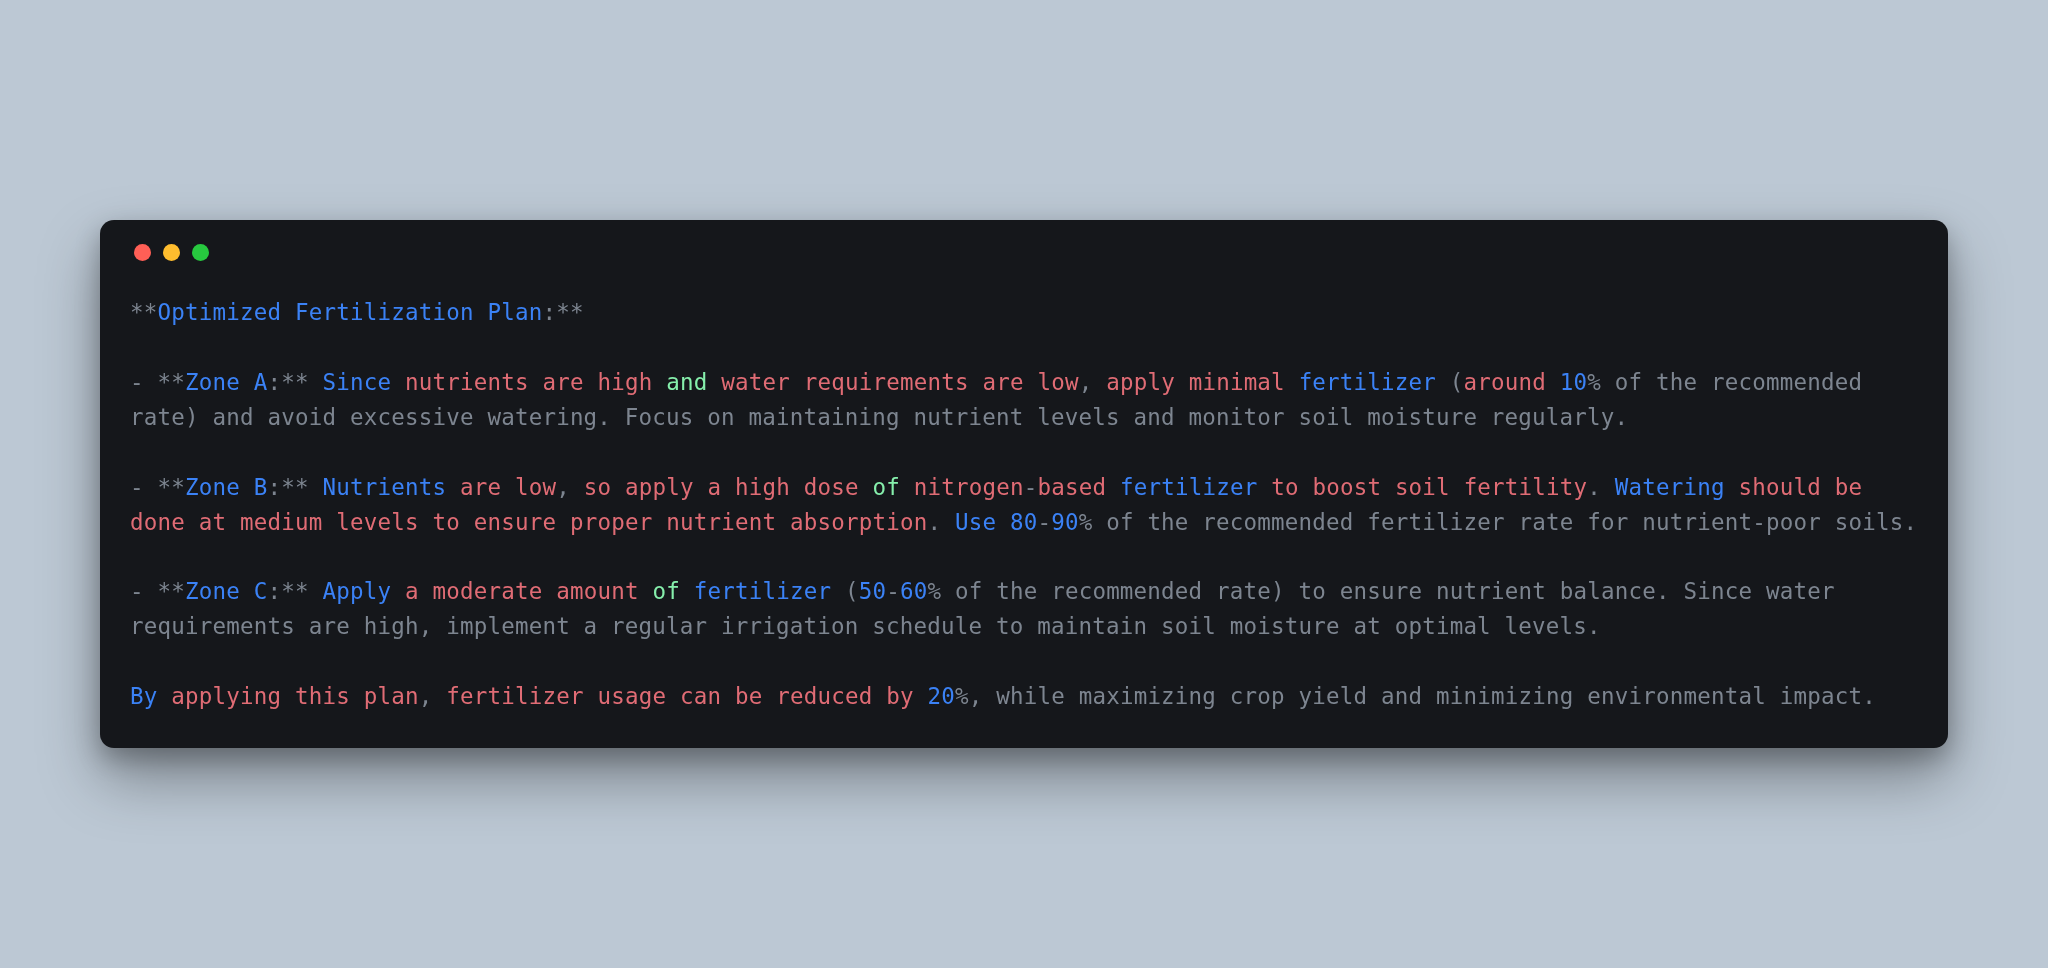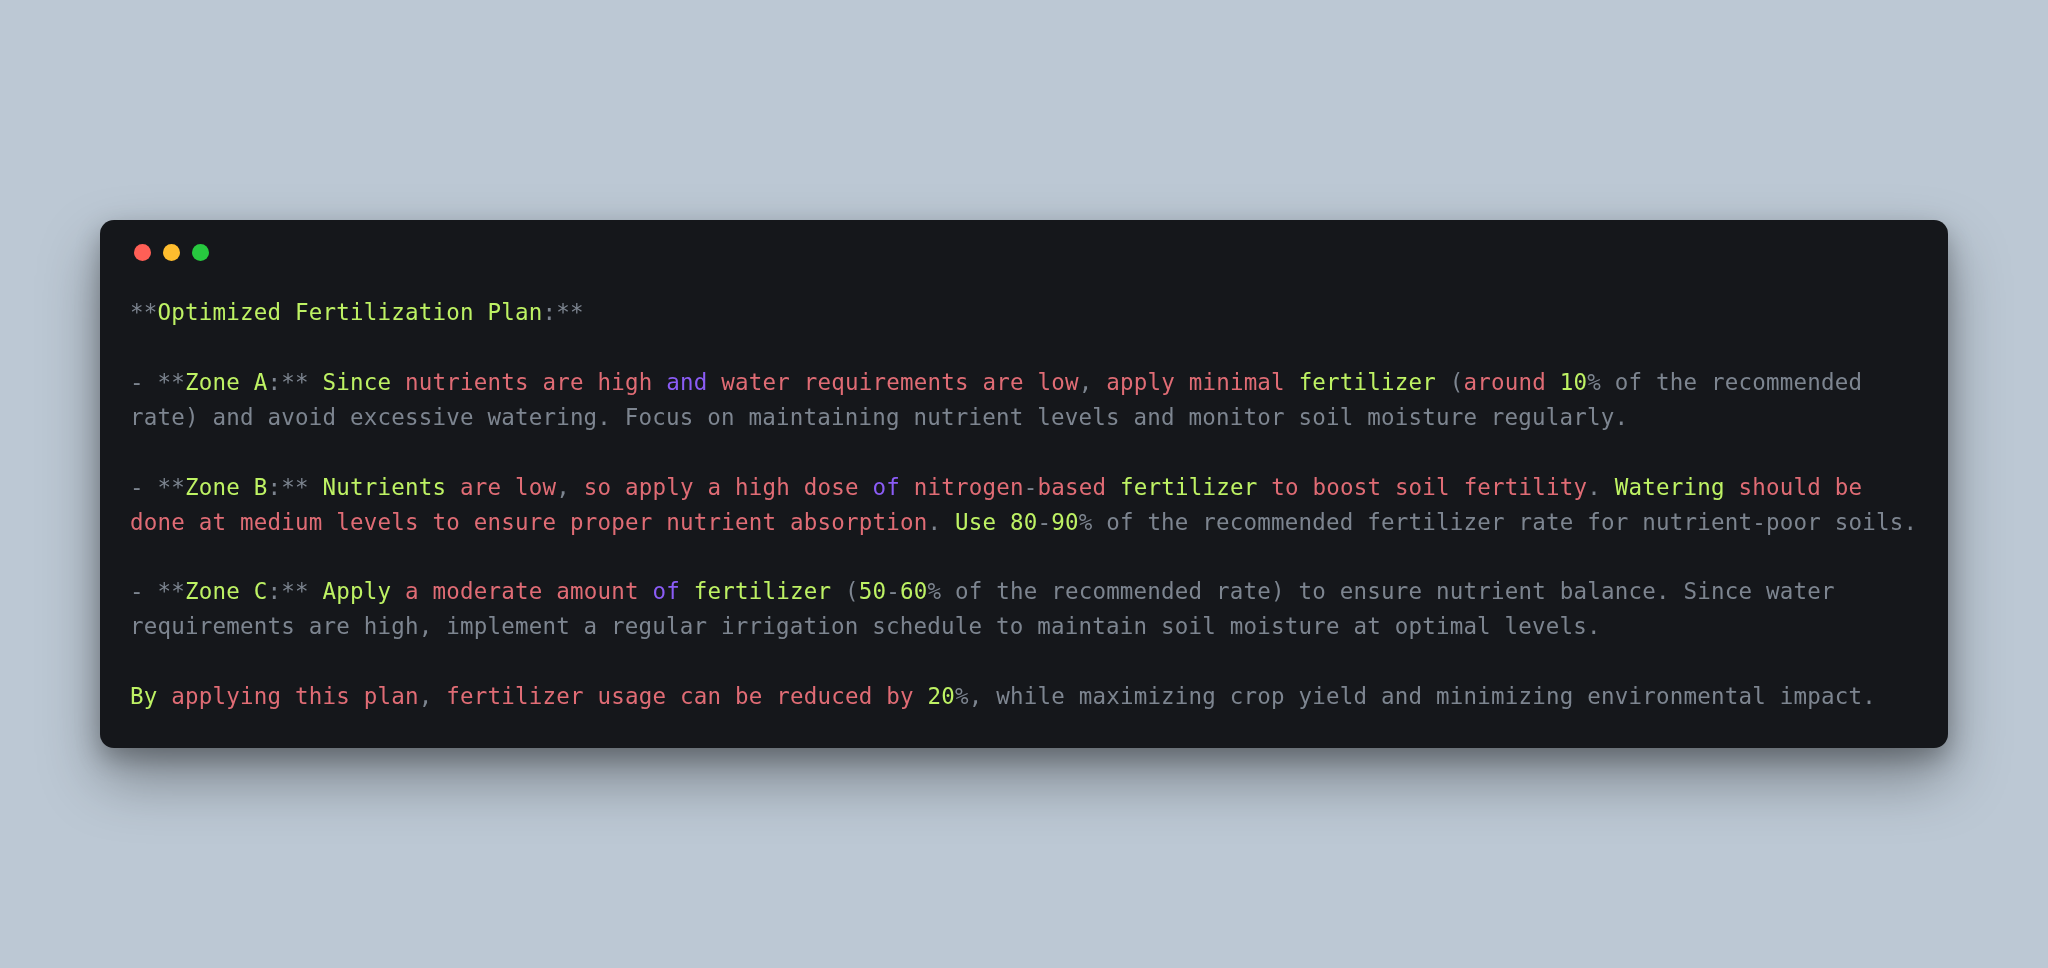--- a/index.html
+++ b/index.html
@@ -39,23 +39,23 @@
     font-size: 22.5px;
     line-height: 1.55;
     letter-spacing: 0.2px;
     white-space: pre-wrap;
     word-break: break-word;
     color: #7d8590;
   }
 
   
   .muted { color: #7d8590; }   
-  .key   { color: #bef264; }   
+  .key   { color: #3b82f6; }   
   .func  { color: #e06c75; }   
-  .kw2   { color: #8b5cf6; }   
+  .kw2   { color: #86efac; }   
 </style>
 </head>
 <body>
 
 <div class="window">
   <div class="traffic">
     <div class="dot red"></div>
     <div class="dot yellow"></div>
     <div class="dot green"></div>
   </div>

